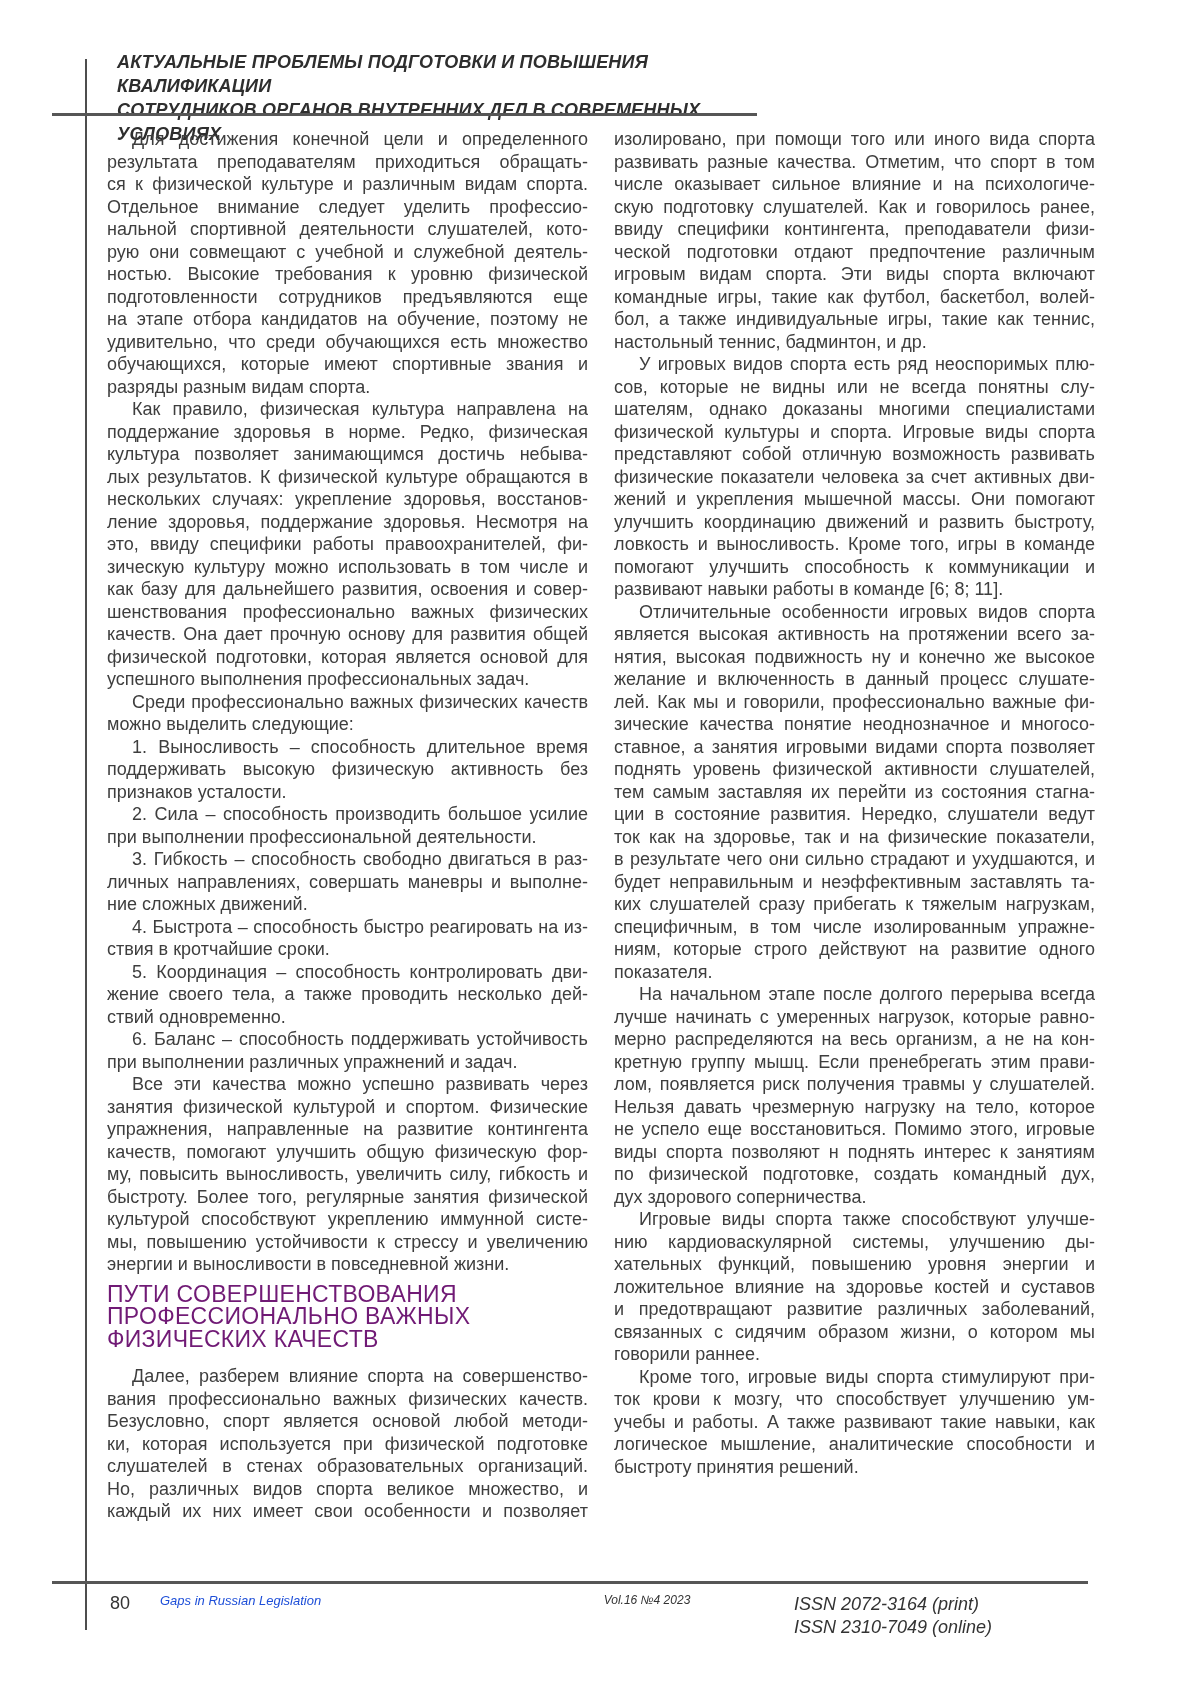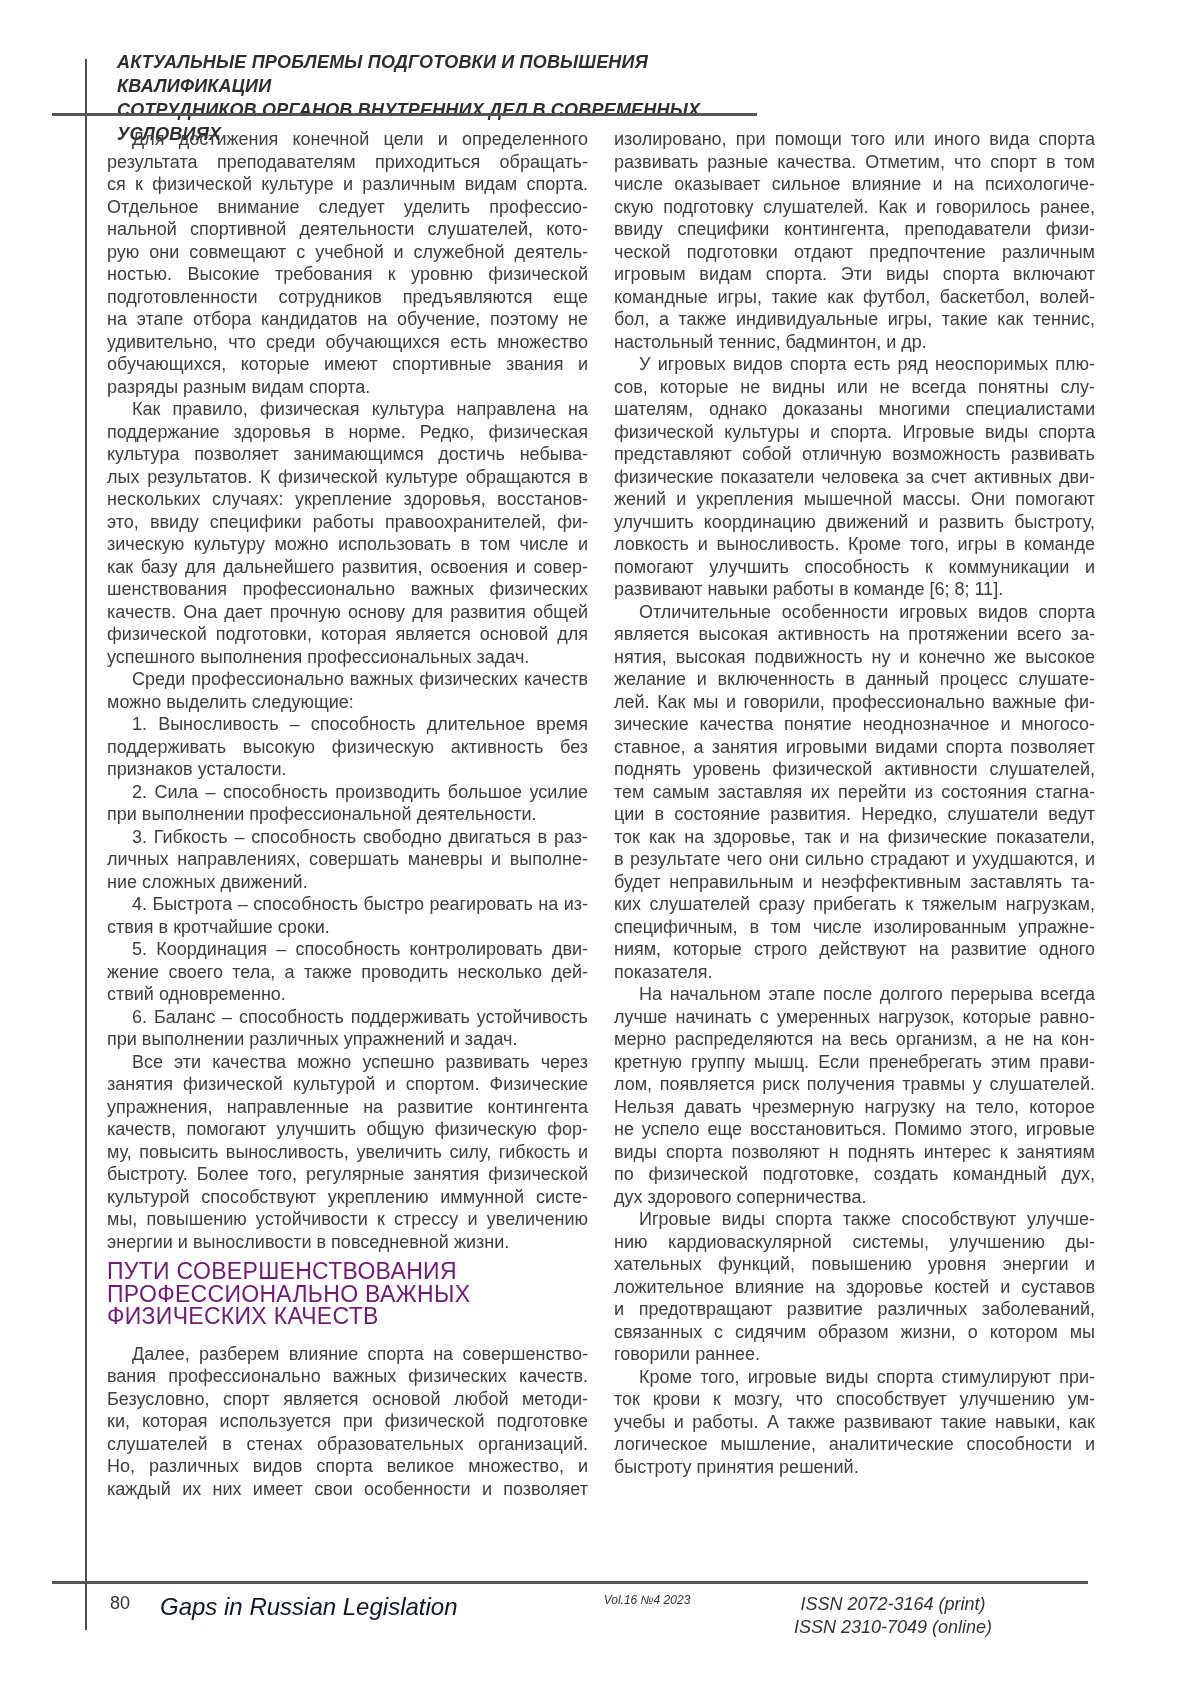--- a/index.html
+++ b/index.html
@@ -25,23 +25,23 @@
   .ln.lastline{text-align-last:left;}
   .ln.firstline{text-indent:25px;}
   
   .ln{white-space:normal;}
   .colhead{
     font-size:23px;line-height:22.5px;margin:7px 0 15px 0;
     color:#701a75;font-weight:400;letter-spacing:.3px;
   }
   .colhead div{height:22.5px;overflow:hidden;}
   .footer-pagenum{position:absolute;left:110px;top:1593px;font-size:18px;color:#333333;}
-  .footer-journal{position:absolute;left:160px;top:1593px;font-style:italic;font-size:24px;color:#0f172a;}
+  .footer-journal{position:absolute;left:160px;top:1593px;font-style:italic;font-size:13px;color:#1d4ed8;}
   .footer-issue{position:absolute;left:497px;top:1593px;width:300px;text-align:center;font-style:italic;font-size:12px;color:#333333;}
-  .footer-issn{position:absolute;right:112px;top:1593px;text-align:center;font-style:italic;font-size:18px;line-height:23px;color:#333333;}
+  .footer-issn{position:absolute;right:112px;top:1593px;text-align:left;font-style:italic;font-size:18px;line-height:23px;color:#333333;}
 </style>
 </head>
 <body>
 
 <div class="page">
 
   <div class="vrule"></div>
 
   <div class="pagehead">
     <div>АКТУАЛЬНЫЕ ПРОБЛЕМЫ ПОДГОТОВКИ И ПОВЫШЕНИЯ КВАЛИФИКАЦИИ</div>
@@ -64,20 +64,21 @@
         <div class="ln">удивительно, что среди обучающихся есть множество</div>
         <div class="ln">обучающихся, которые имеют спортивные звания и</div>
         <div class="ln lastline">разряды разным видам спорта.</div>
       </div>
       <div>
         <div class="ln firstline">Как правило, физическая культура направлена на</div>
         <div class="ln">поддержание здоровья в норме. Редко, физическая</div>
         <div class="ln">культура позволяет занимающимся достичь небыва-</div>
         <div class="ln">лых результатов. К физической культуре обращаются в</div>
         <div class="ln">нескольких случаях: укрепление здоровья, восстанов-</div>
+        <div class="ln">ление здоровья, поддержание здоровья. Несмотря на</div>
         <div class="ln">это, ввиду специфики работы правоохранителей, фи-</div>
         <div class="ln">зическую культуру можно использовать в том числе и</div>
         <div class="ln">как базу для дальнейшего развития, освоения и совер-</div>
         <div class="ln">шенствования профессионально важных физических</div>
         <div class="ln">качеств. Она дает прочную основу для развития общей</div>
         <div class="ln">физической подготовки, которая является основой для</div>
         <div class="ln lastline">успешного выполнения профессиональных задач.</div>
       </div>
       <div>
         <div class="ln firstline">Среди профессионально важных физических качеств</div>

